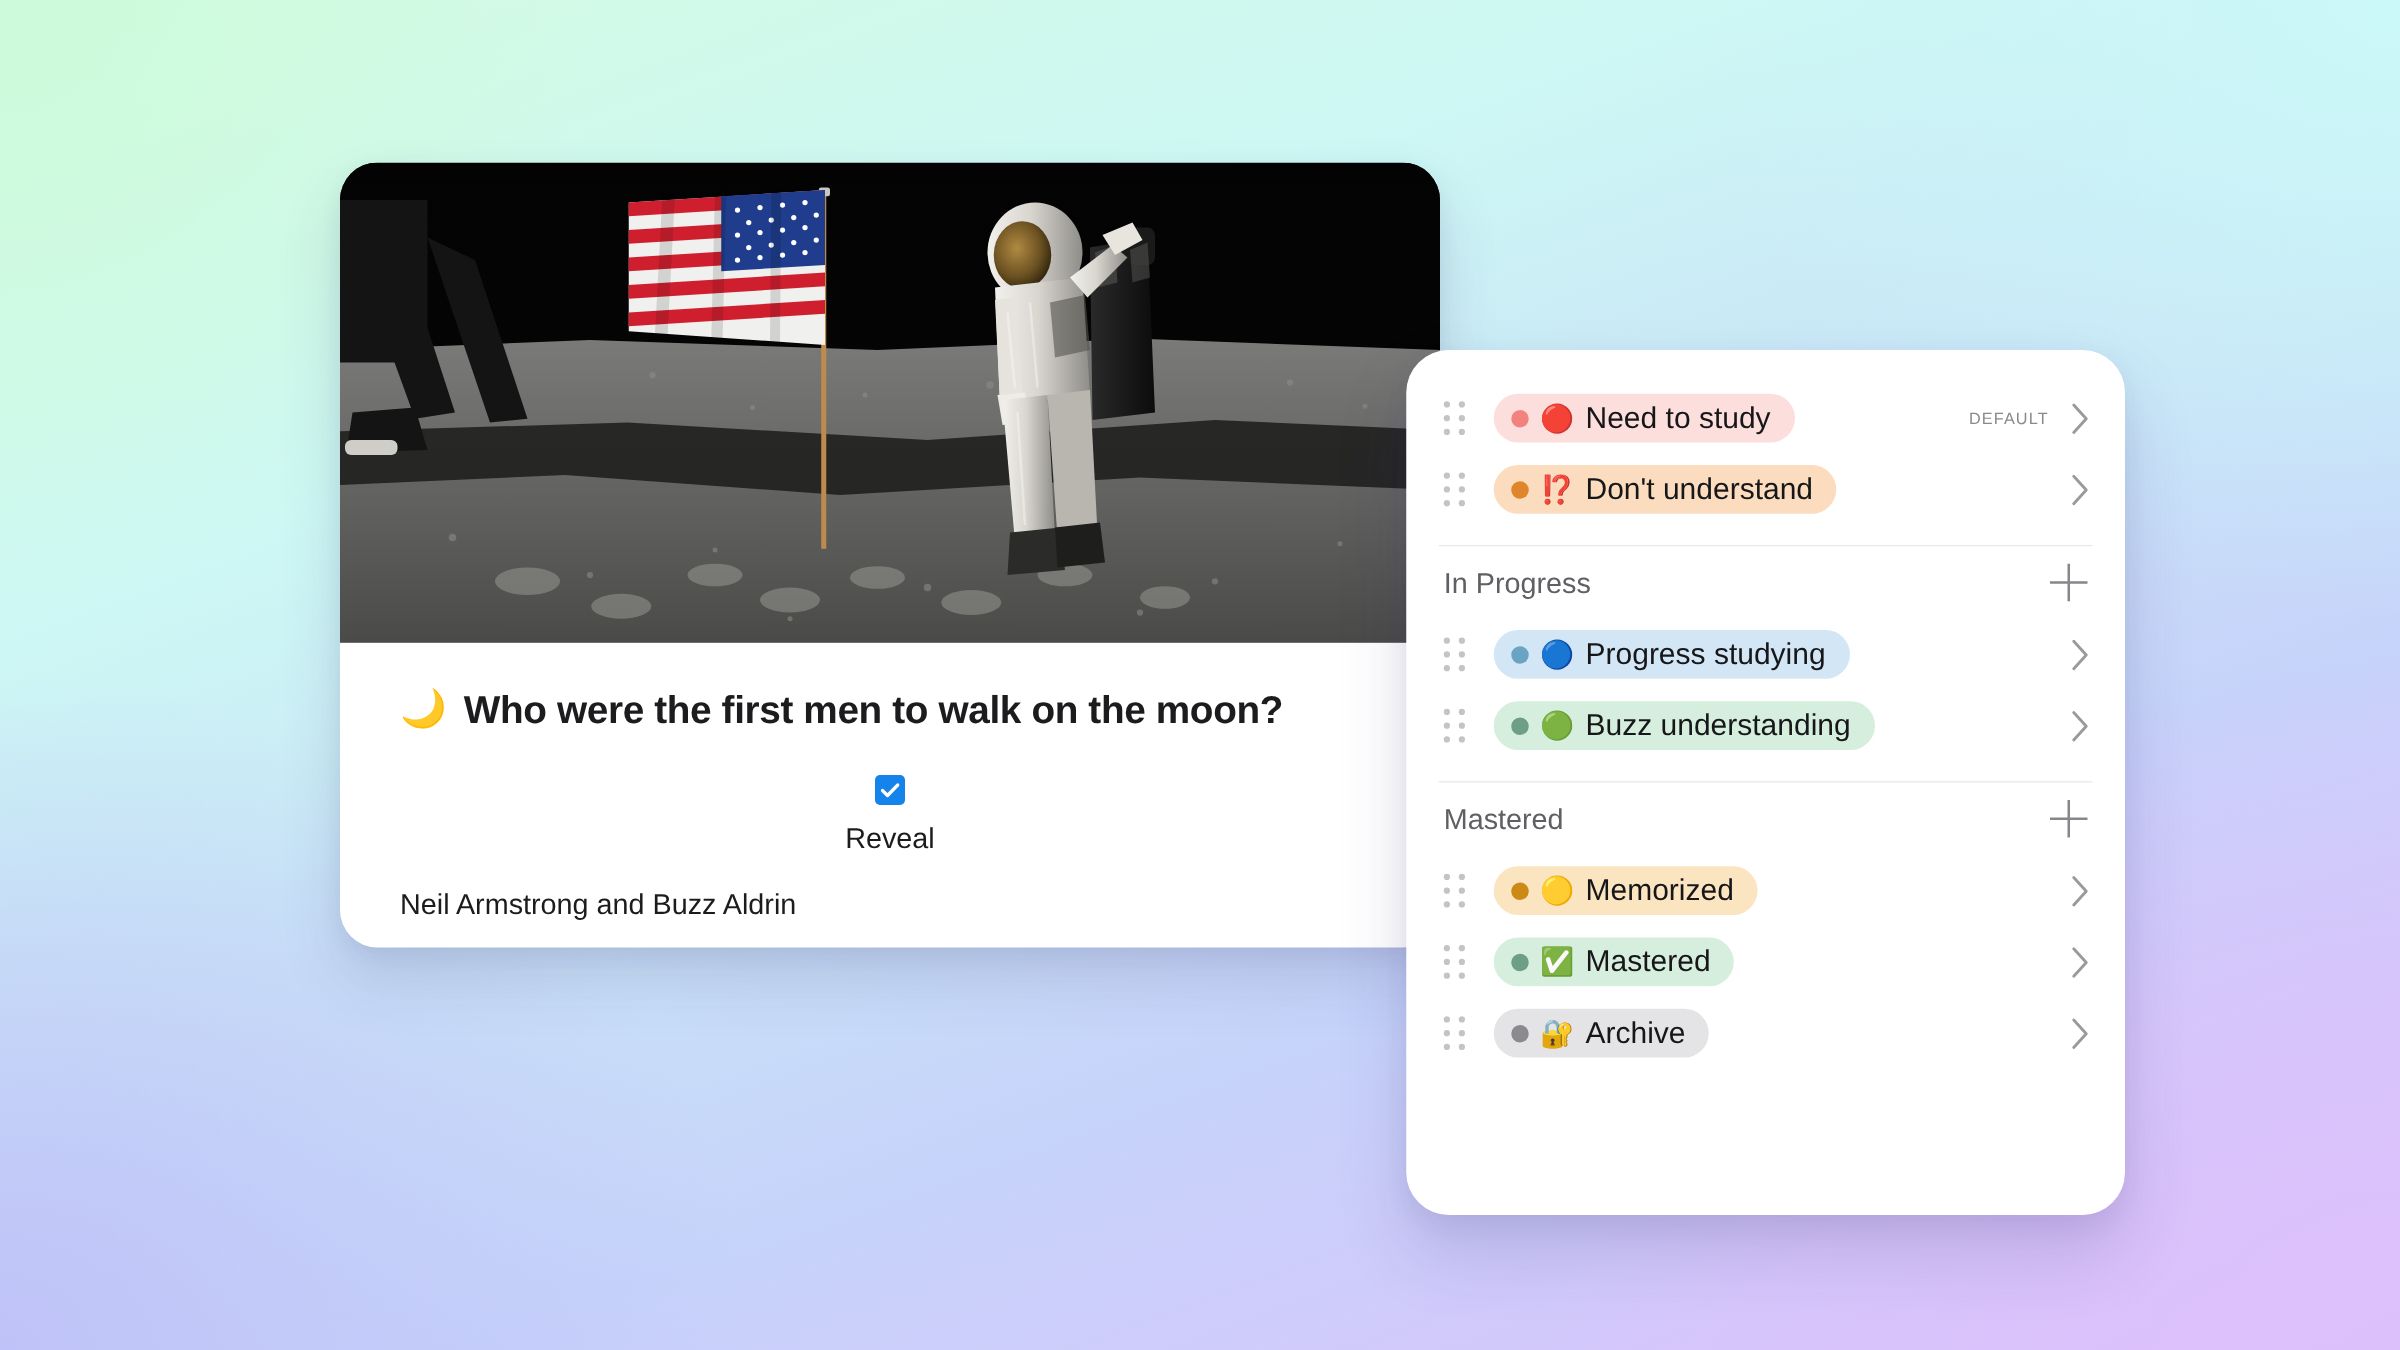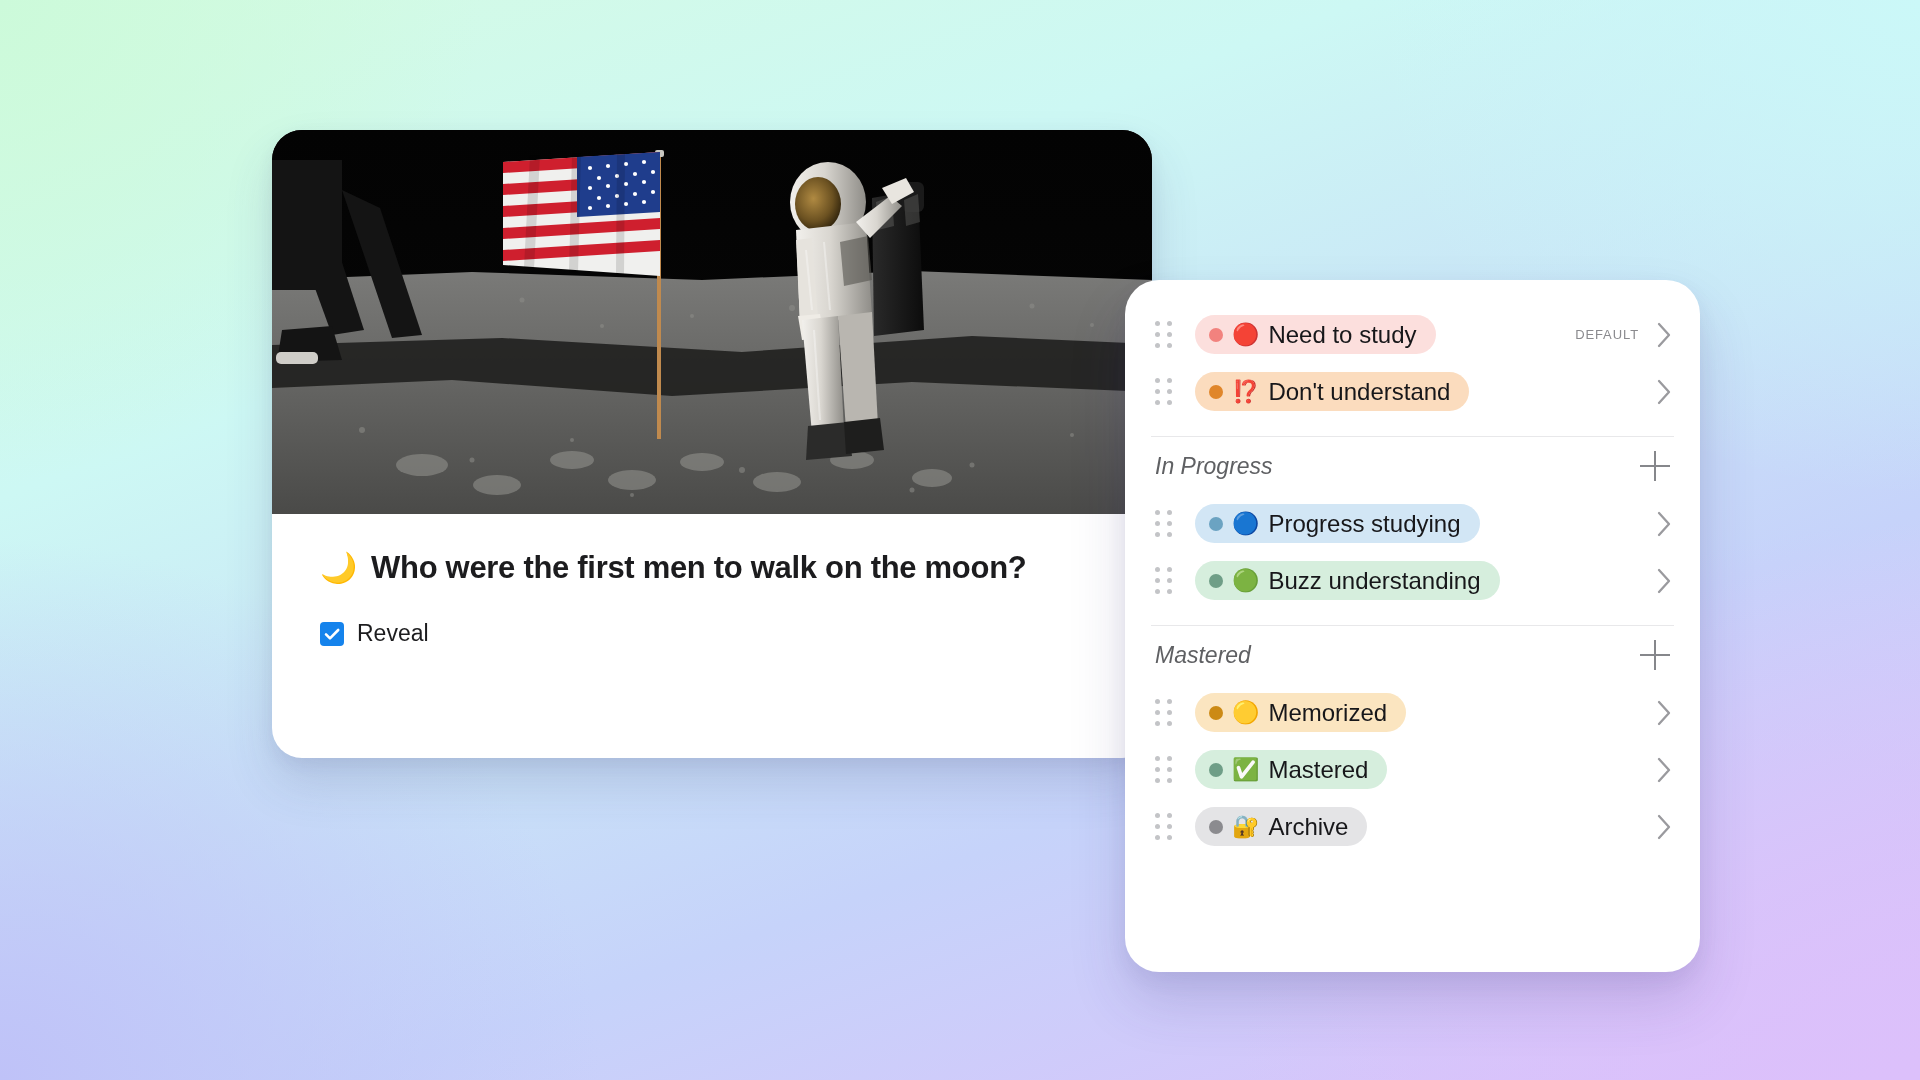--- a/index.html
+++ b/index.html
@@ -61,20 +61,21 @@
     letter-spacing: -0.3px;
     white-space: nowrap;
   }
   .moon-emoji { font-size: 30px; line-height: 1; }
 
   .reveal-row {
     display: flex;
     align-items: center;
     gap: 13px;
     margin-top: 34px;
+    flex-direction: column;
   }
   .checkbox {
     width: 24px;
     height: 24px;
     border-radius: 4px;
     background: #1583ec;
     position: relative;
     flex: none;
   }
   .checkbox svg { position: absolute; inset: 0; width: 24px; height: 24px; }
@@ -160,21 +161,20 @@
 
   .section-head {
     display: flex;
     align-items: center;
     height: 58px;
     padding: 0 30px 0 30px;
   }
   .section-title {
     font-size: 23px;
     color: #5f6063;
-    font-style: italic;
   }
   .plus-btn {
     margin-left: auto;
     width: 30px; height: 30px;
     position: relative;
   }
   .plus-btn:before, .plus-btn:after {
     content: ""; position: absolute; background: #86878b;
   }
   .plus-btn:before { left: 0; right: 0; top: 14px; height: 2px; }
@@ -348,20 +348,21 @@
 
       <div class="reveal-row">
         <span class="checkbox">
           <svg viewBox="0 0 24 24" aria-hidden="true">
             <path d="M6 12.4 L10 16.4 L18.2 8" fill="none" stroke="#ffffff" stroke-width="2.6" stroke-linecap="round" stroke-linejoin="round"></path>
           </svg>
         </span>
         <span class="reveal-label">Reveal</span>
       </div>
 
+      <div class="card-answer">Neil Armstrong and Buzz Aldrin</div>
     </div>
   </div>
 
   <div id="status-panel">
 
     <div class="status-row">
       <span class="drag-handle">
           <i></i>
           <i></i>
           <i></i>

